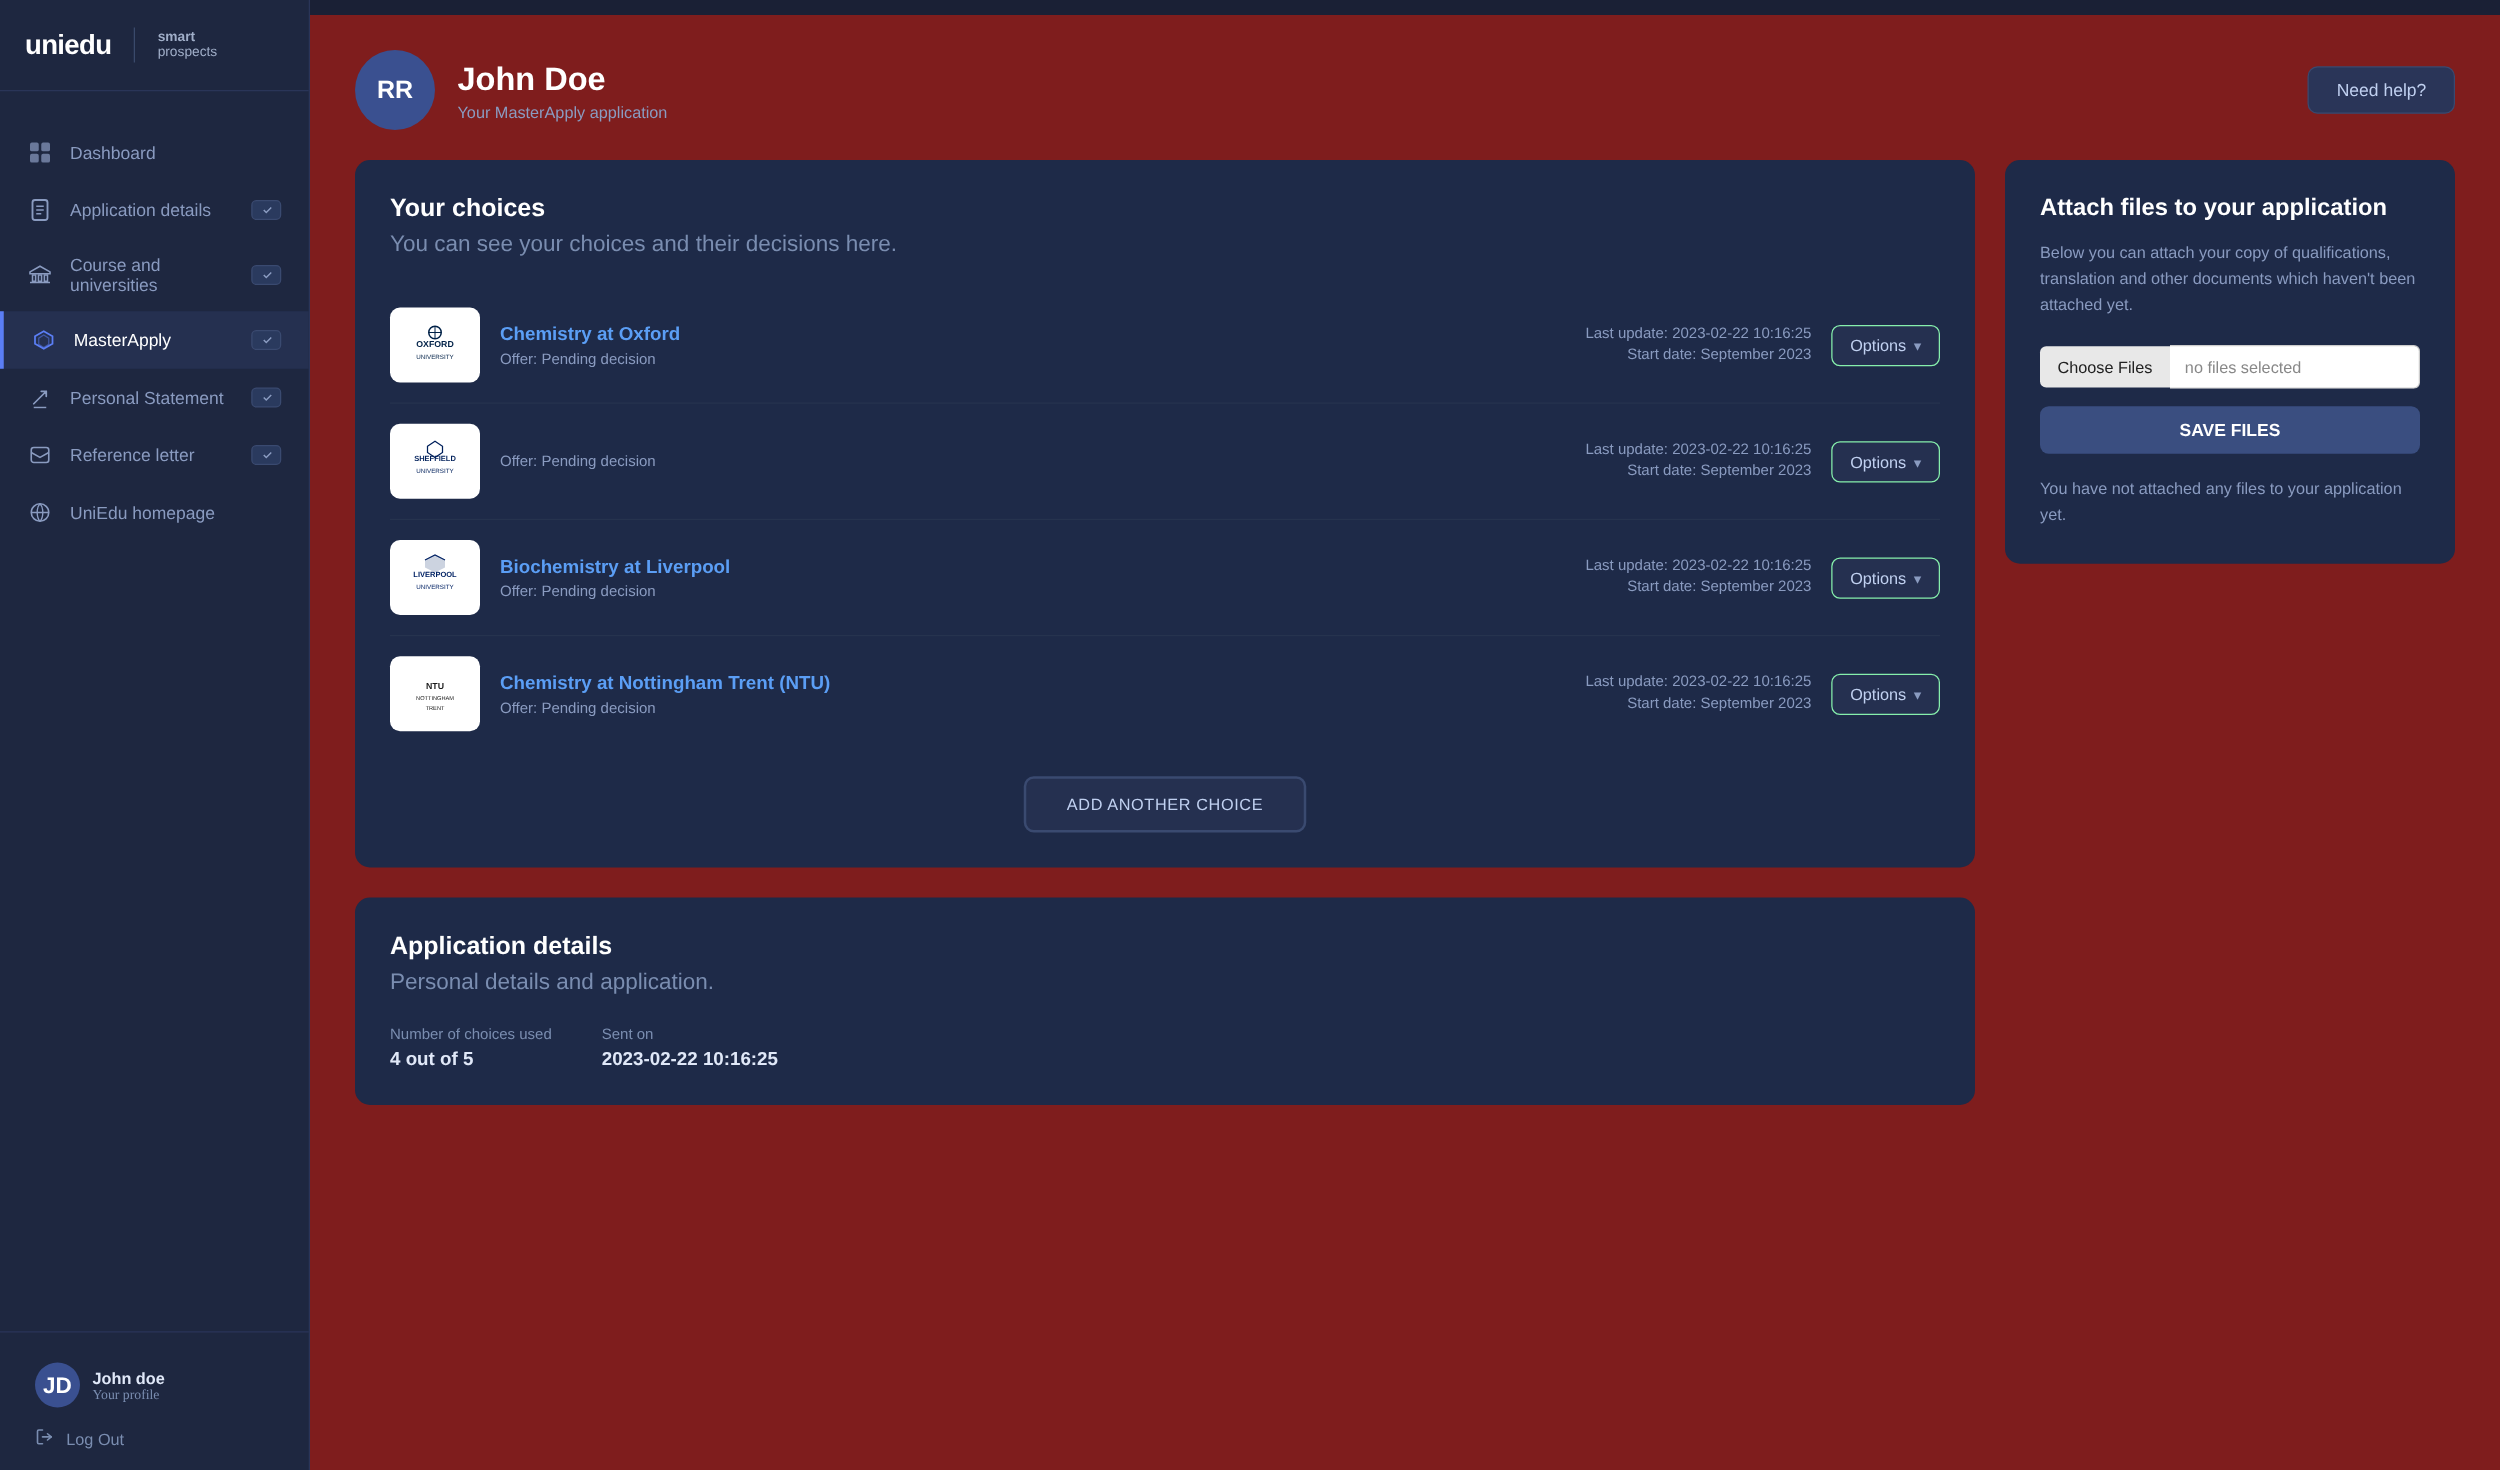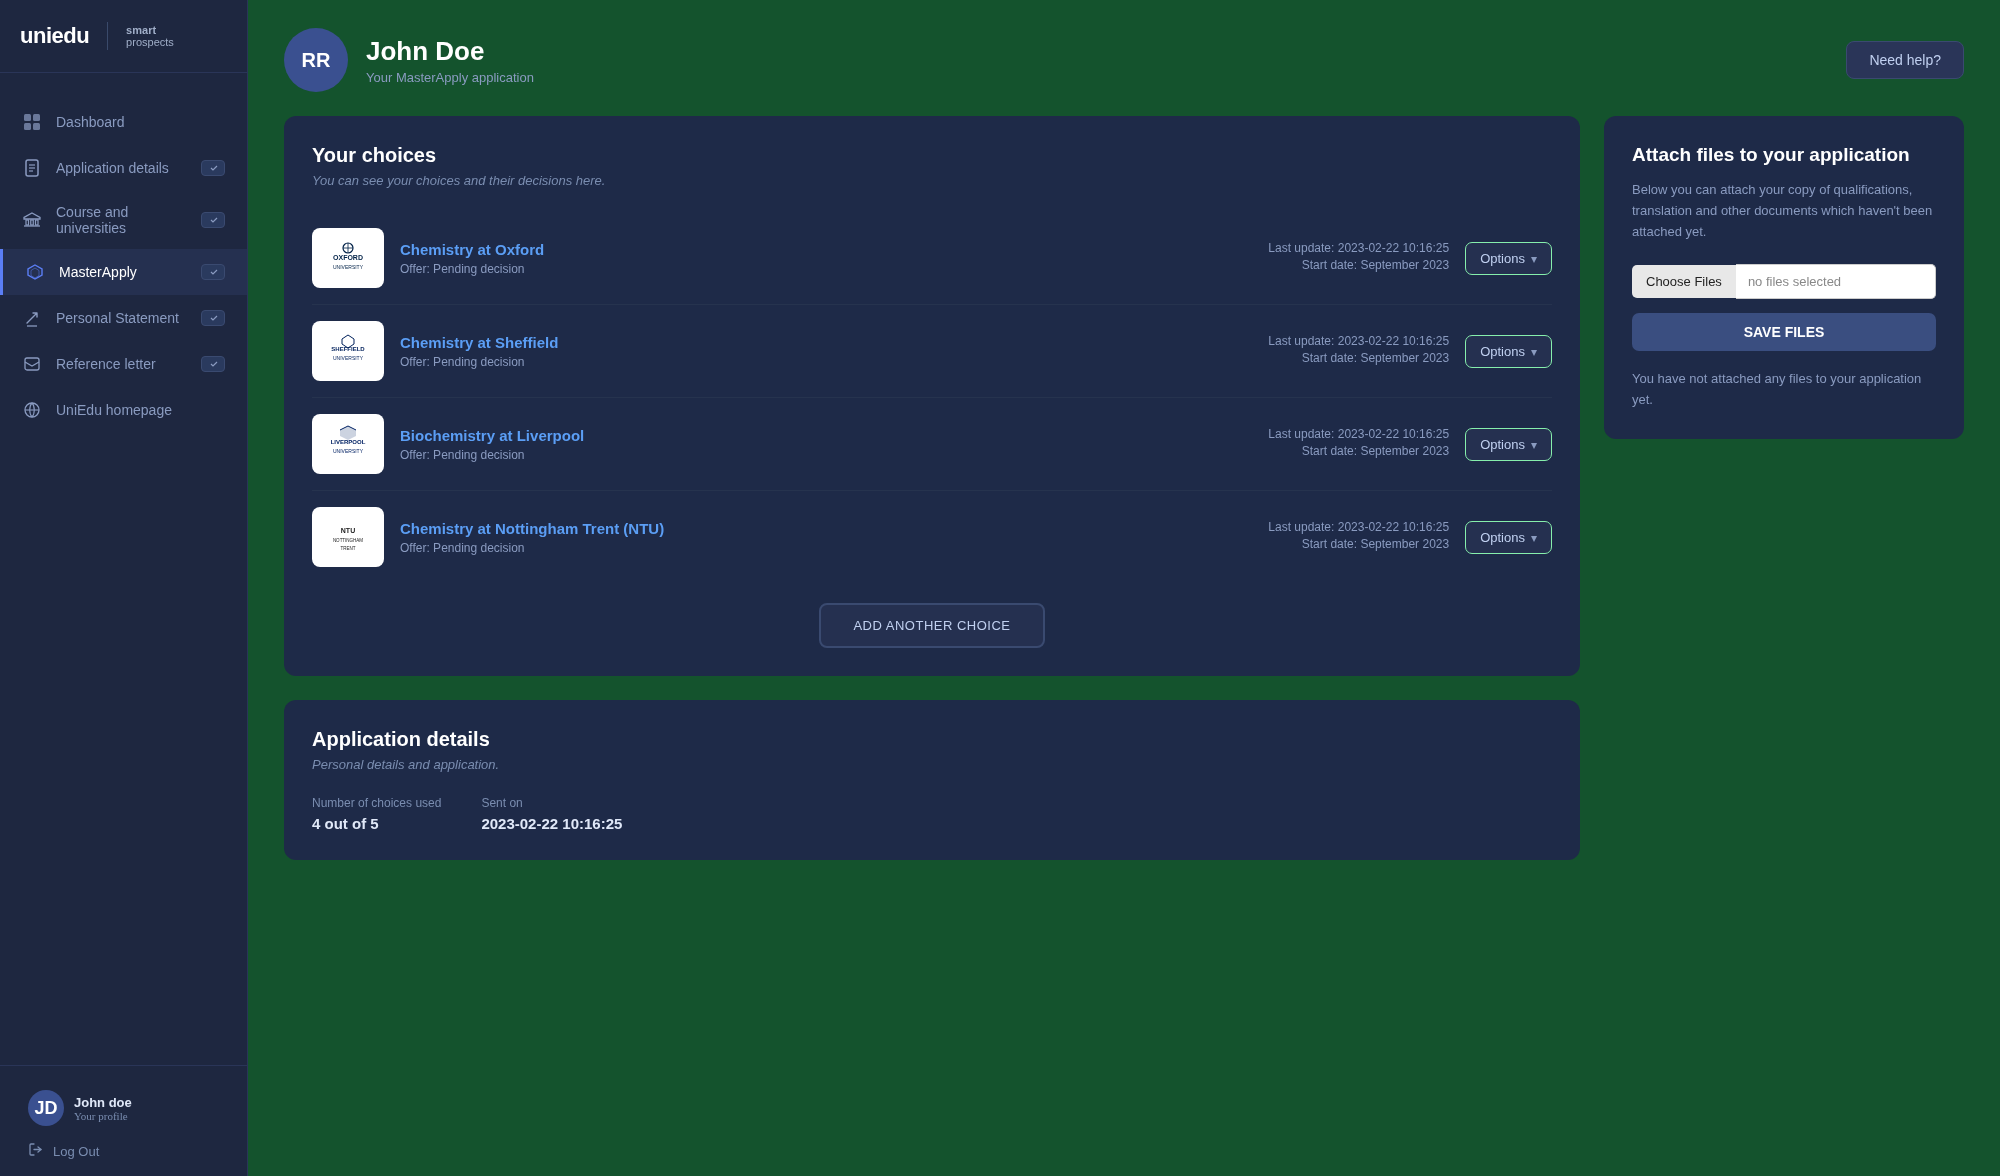--- a/index.html
+++ b/index.html
@@ -139,21 +139,22 @@
       cursor: pointer;
       color: #7a8db0;
       font-size: 13px;
     }
 
     
     .main {
       flex: 1;
       overflow-y: auto;
       padding: 0;
-      background: #14532d;
+      background: #7f1d1d;
+      margin-top: 12px;
     }
 
     
     .page-header {
       display: flex;
       align-items: center;
       justify-content: space-between;
       padding: 28px 36px 24px 36px;
     }
     .header-user {
@@ -212,24 +213,23 @@
       padding: 28px;
       margin-bottom: 24px;
     }
     .card-title {
       font-size: 20px;
       font-weight: 700;
       color: #fff;
       margin-bottom: 6px;
     }
     .card-subtitle {
-      font-size: 13px;
+      font-size: 18px;
       color: #7a8db0;
       margin-bottom: 24px;
-      font-style: italic;
     }
 
     
     .choice-row {
       display: flex;
       align-items: center;
       gap: 16px;
       padding: 16px 0;
       border-bottom: 1px solid #26334e;
     }
@@ -581,21 +581,20 @@
         <div class="choice-row">
           <div class="uni-logo">
             <svg viewBox="0 0 56 44" xmlns="http://www.w3.org/2000/svg">
               <rect width="56" height="44" fill="#fff"></rect>
               <text x="28" y="20" text-anchor="middle" dominant-baseline="middle" font-size="6" font-weight="bold" fill="#00205b">SHEFFIELD</text>
               <text x="28" y="30" text-anchor="middle" dominant-baseline="middle" font-size="5" fill="#00205b">UNIVERSITY</text>
               <path d="M22 10 L28 6 L34 10 L34 15 L28 19 L22 15 Z" fill="none" stroke="#00205b" stroke-width="1"></path>
             </svg>
           </div>
           <div class="choice-info">
-            <div class="choice-name">Chemistry at Sheffield</div>
             <div class="choice-offer">Offer: Pending decision</div>
           </div>
           <div class="choice-dates">
             <div class="choice-date-line">Last update: 2023-02-22 10:16:25</div>
             <div class="choice-date-line">Start date: September 2023</div>
           </div>
           <button class="options-btn">
             <span>Options</span>
             <span class="chevron-down">▾</span>
           </button>

